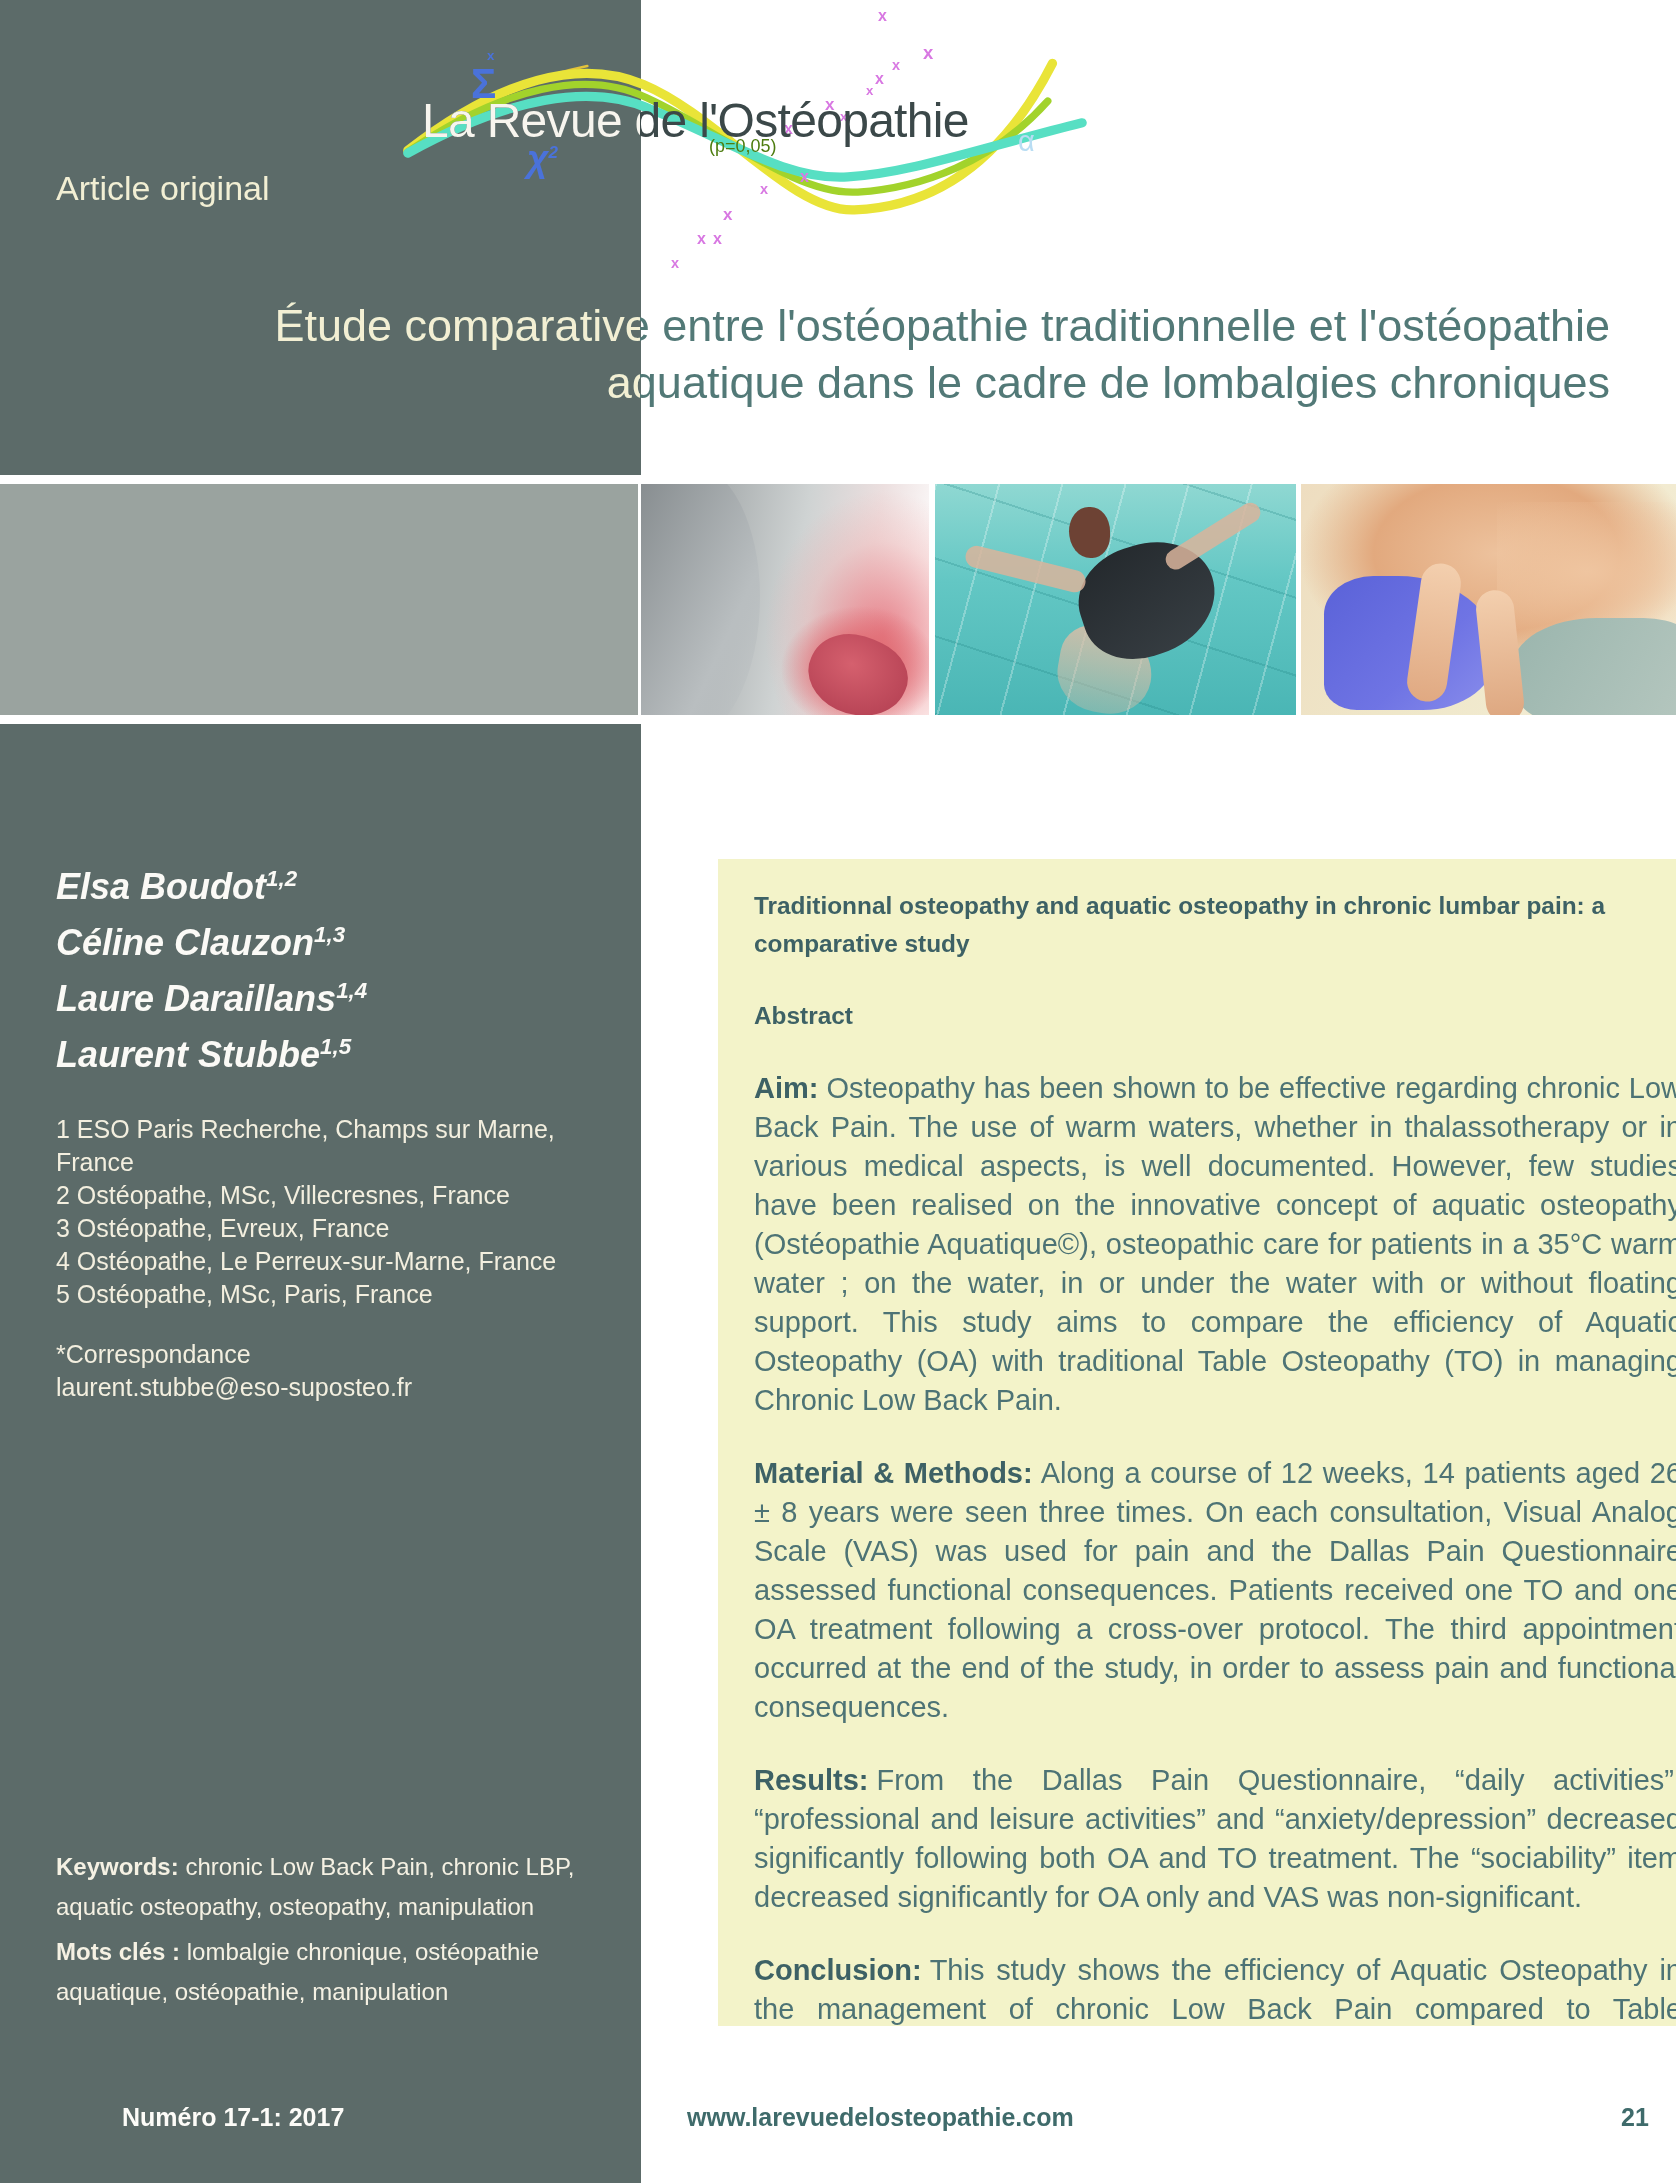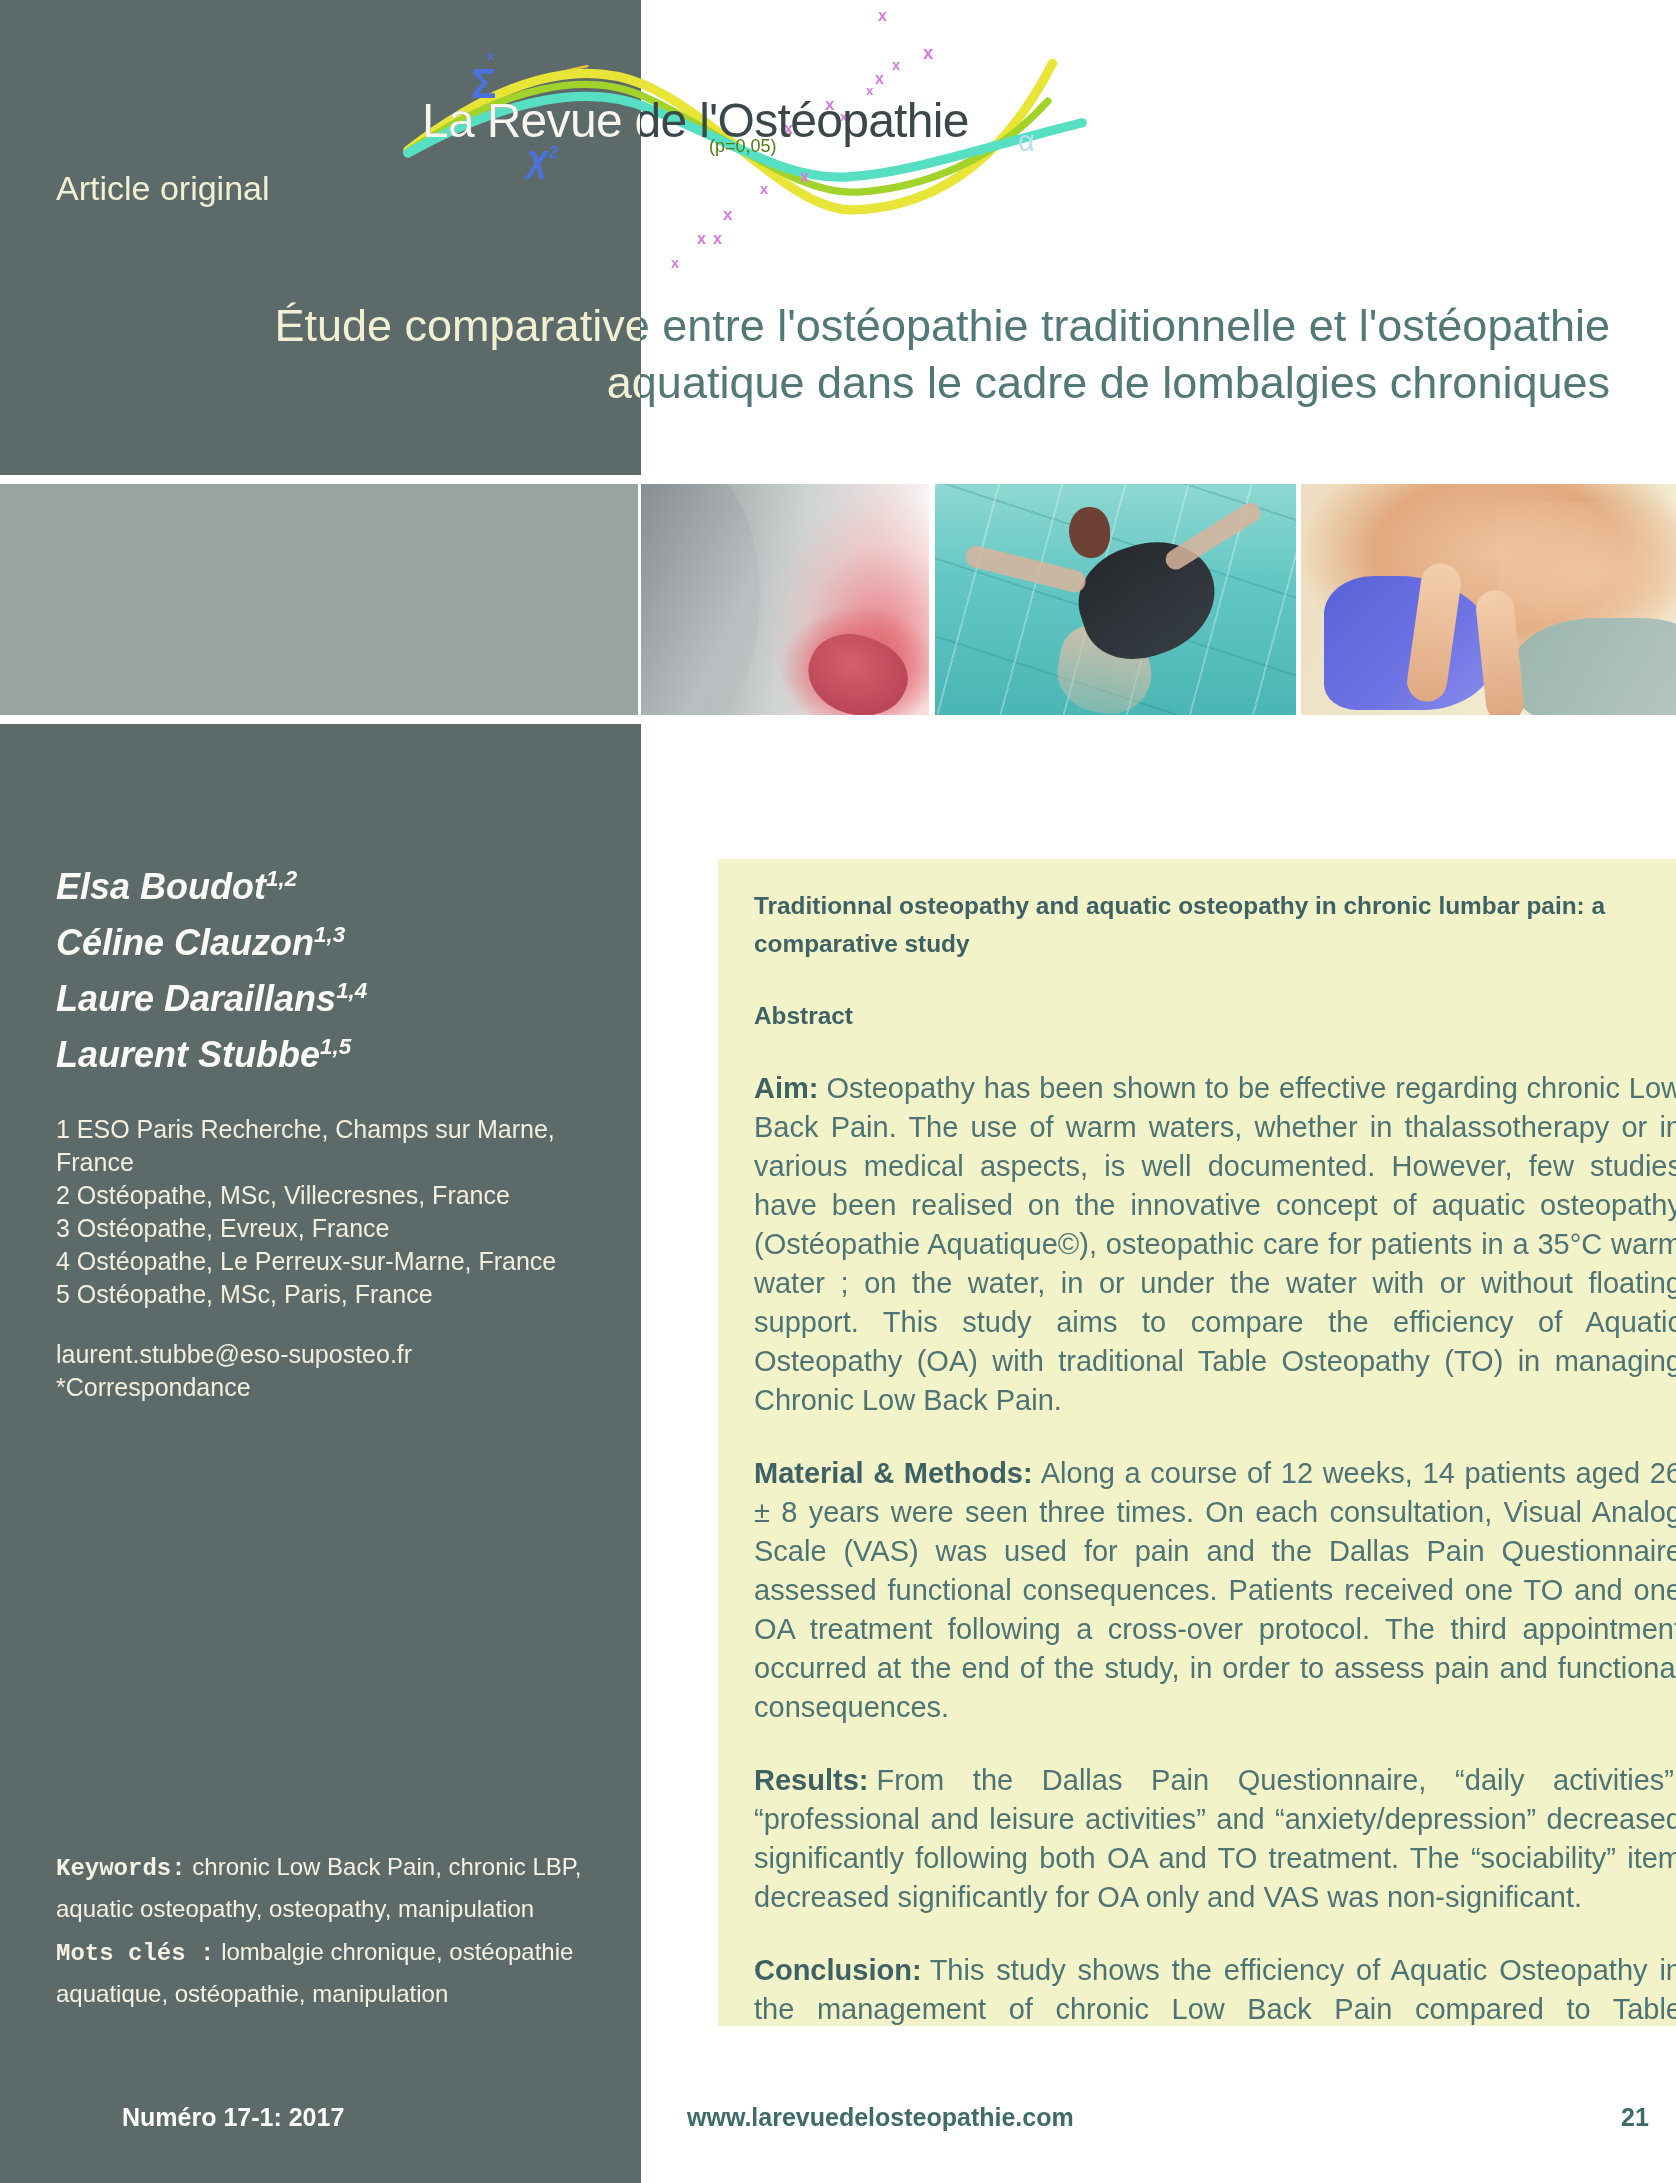--- a/index.html
+++ b/index.html
@@ -72,21 +72,21 @@
   .photo3 .hand-a{position:absolute;left:30%;top:34%;width:40px;height:139px;background:linear-gradient(180deg,#f3cfae,#e0a982);border-radius:20px;transform:rotate(8deg);}
   .photo3 .hand-b{position:absolute;left:48%;top:46%;width:38px;height:132px;background:linear-gradient(180deg,#f3cfae,#dda67f);border-radius:20px;transform:rotate(-6deg);}
   .photo3 .back{position:absolute;left:52%;top:8%;width:60%;height:60%;background:radial-gradient(ellipse at 40% 50%,#efc5a0,rgba(239,197,160,0) 85%);}
 
   
   .authors{position:absolute;left:56px;top:855px;z-index:6;color:#fbfaf6;font-size:36px;line-height:48px;font-weight:bold;font-style:italic;}
   .authors sup{font-size:22.4px;}
   .affiliations{position:absolute;left:56px;top:1113px;width:541px;z-index:6;color:#f3efdf;font-size:25px;line-height:33px;}
   .correspondence{position:absolute;left:56px;top:1338px;width:541px;z-index:6;color:#f3efdf;font-size:25px;line-height:33px;}
   .kw{position:absolute;left:56px;width:569px;z-index:6;color:#f5f1e3;font-size:24px;line-height:40px;}
-  .kw .lbl{font-weight:bold;margin-right:0.28em;font-family:Liberation Mono, monospace;}
+  .kw .lbl{font-weight:bold;margin-right:0.28em;}
   .keywords{top:1847px;}
   .motscles{top:1932px;}
 
   
   .panel{position:absolute;left:718px;top:859px;width:1000px;height:1167px;background:#f3f3c9;z-index:2;box-sizing:border-box;padding:28px 36px;overflow:hidden;}
   .panel .ptitle{color:#3d6165;font-size:24.4px;line-height:38px;font-weight:bold;margin:0 0 34px 0;}
   .panel .pabstract{color:#3d6165;font-size:24.4px;line-height:38px;font-weight:bold;margin:0 0 34px 0;}
   .panel .abs-para{color:#4d7375;font-size:29px;line-height:39px;text-align:justify;margin:0 0 34px 0;}
   .panel .abs-para .lbl{color:#3d6165;font-weight:bold;margin-right:0.28em;}
 
@@ -178,22 +178,22 @@
 
   <div class="affiliations">
     <div>1 ESO Paris Recherche, Champs sur Marne, France</div>
     <div>2 Ostéopathe, MSc, Villecresnes, France</div>
     <div>3 Ostéopathe, Evreux, France</div>
     <div>4 Ostéopathe, Le Perreux-sur-Marne, France</div>
     <div>5 Ostéopathe, MSc, Paris, France</div>
   </div>
 
   <div class="correspondence">
+    <div>*Correspondance</div>
     <div>laurent.stubbe@eso-suposteo.fr</div>
-    <div>*Correspondance</div>
   </div>
 
   <div class="kw keywords">
     <span class="lbl">Keywords:</span><span>chronic Low Back Pain, chronic LBP, aquatic osteopathy, osteopathy, manipulation</span>
   </div>
   <div class="kw motscles">
     <span class="lbl">Mots clés :</span><span>lombalgie chronique, ostéopathie aquatique, ostéopathie, manipulation</span>
   </div>
 
   <div class="panel">

